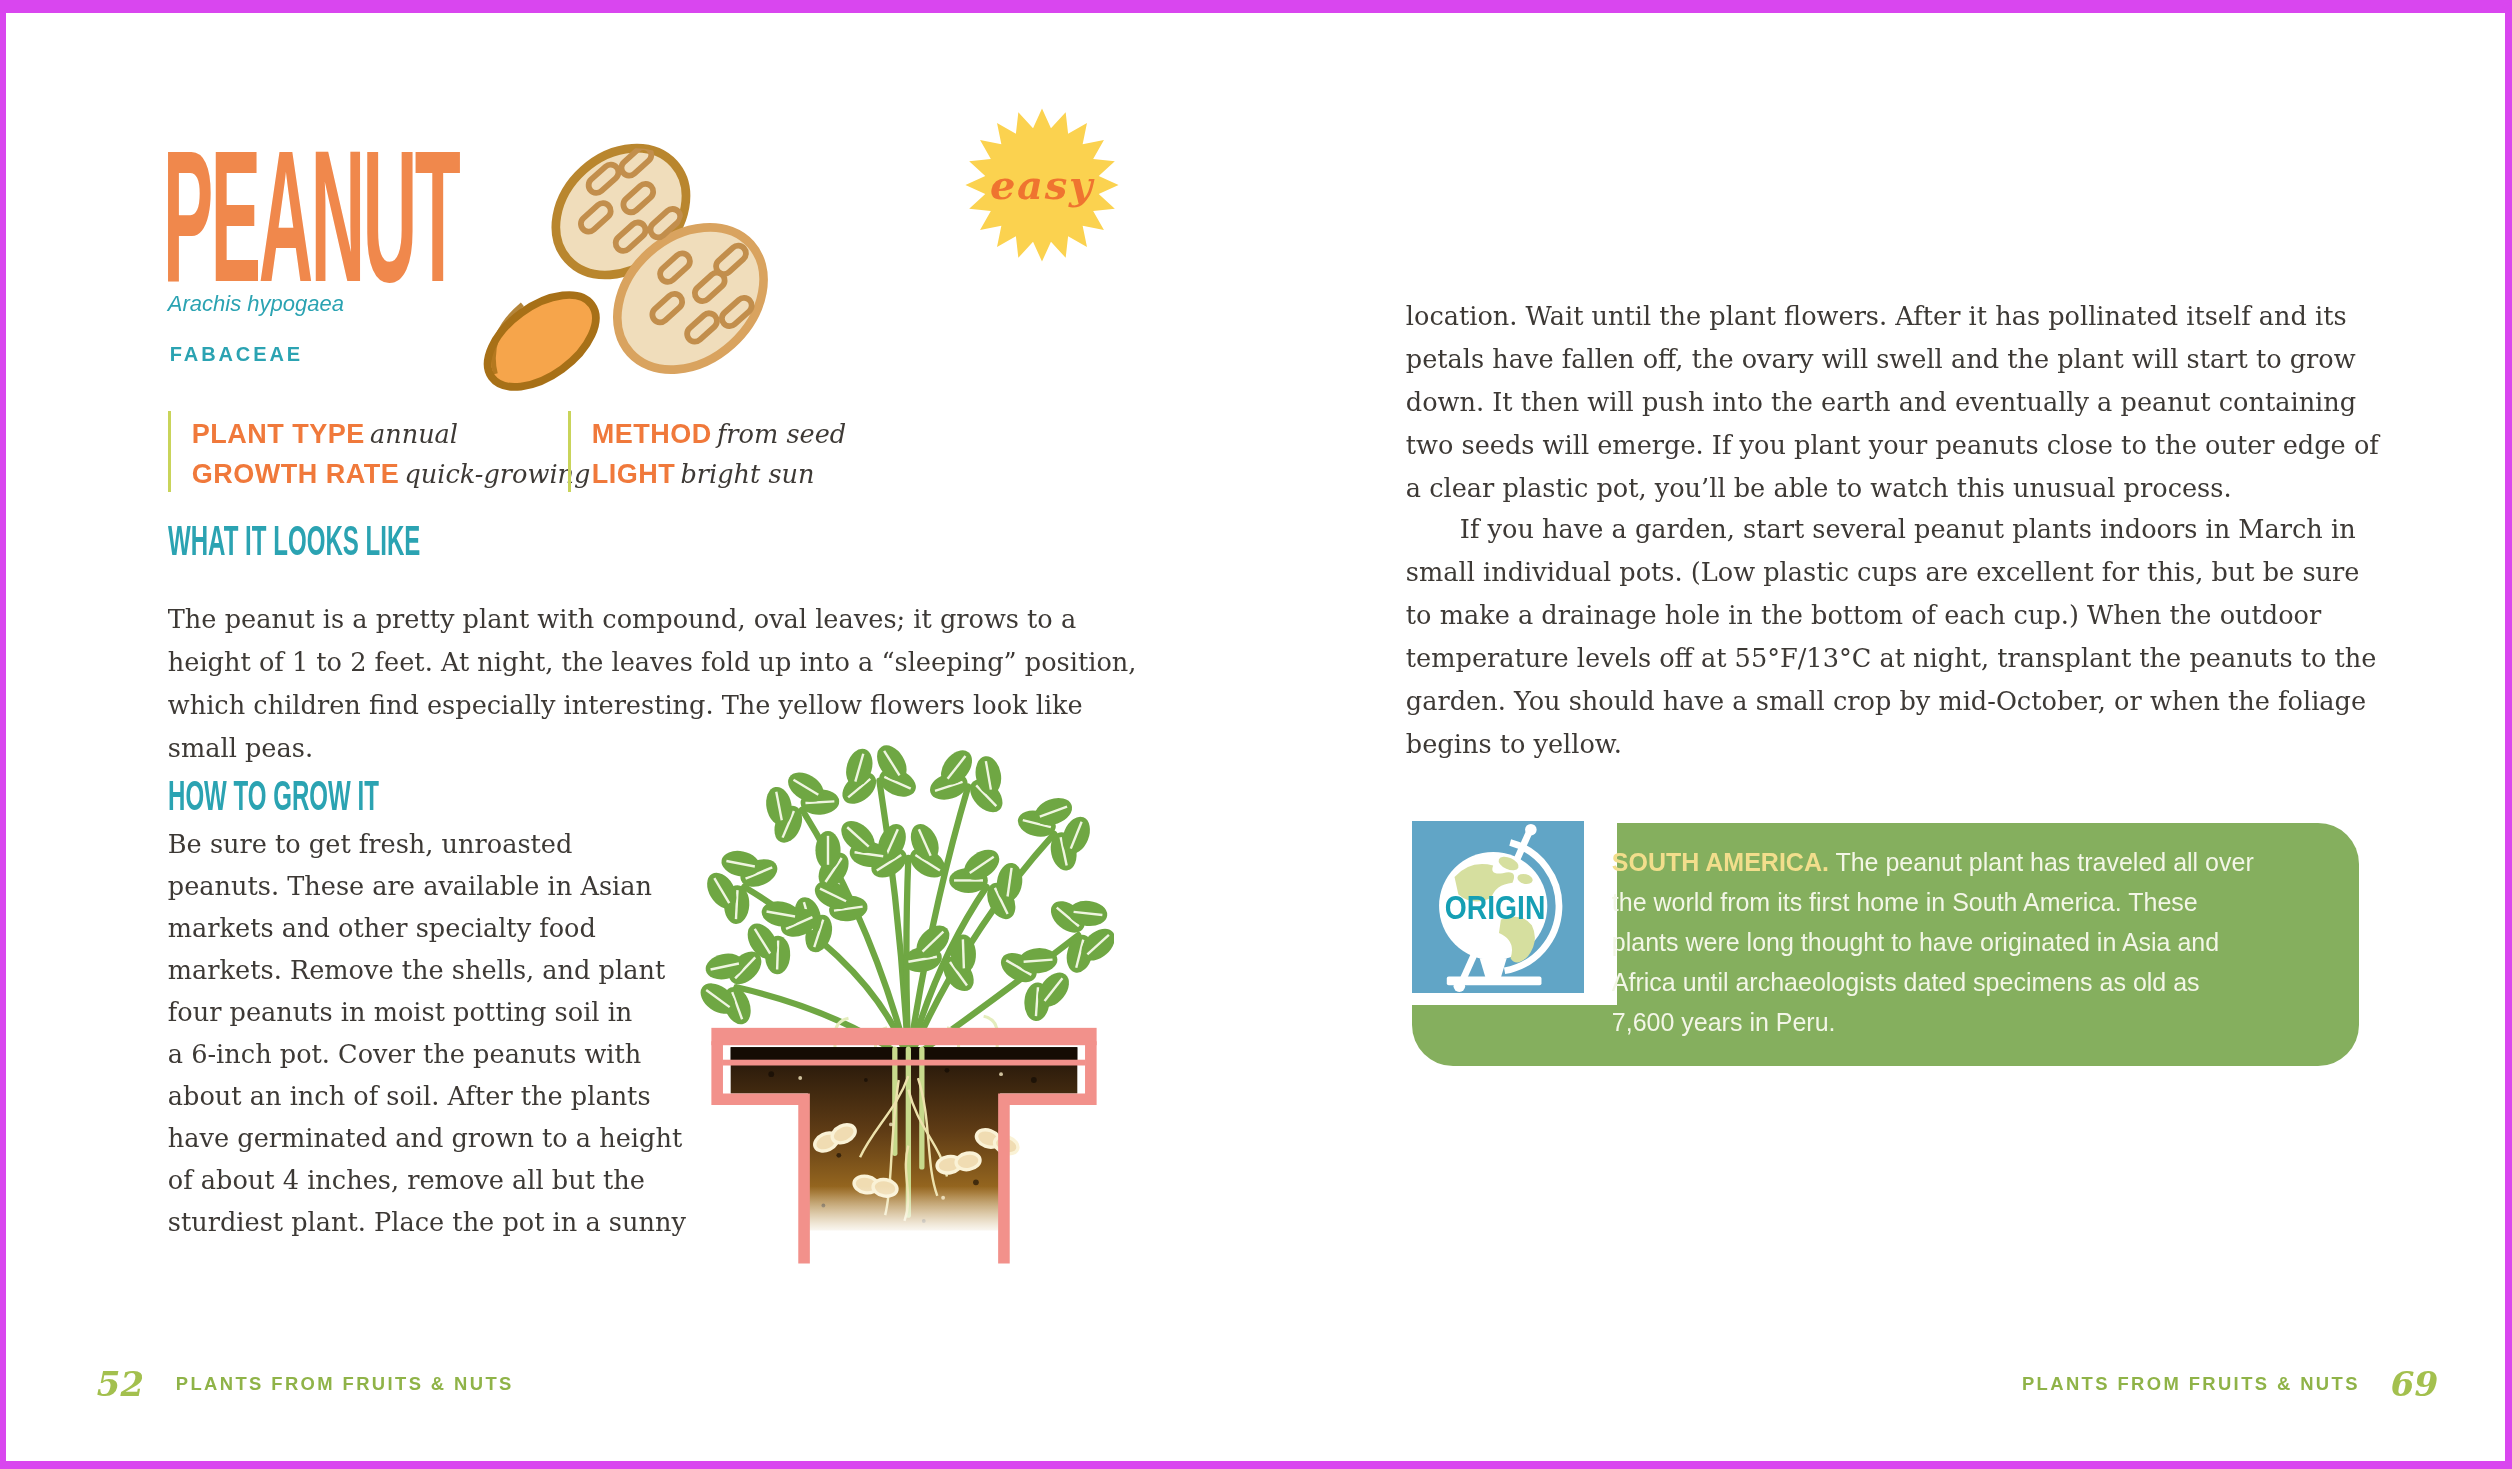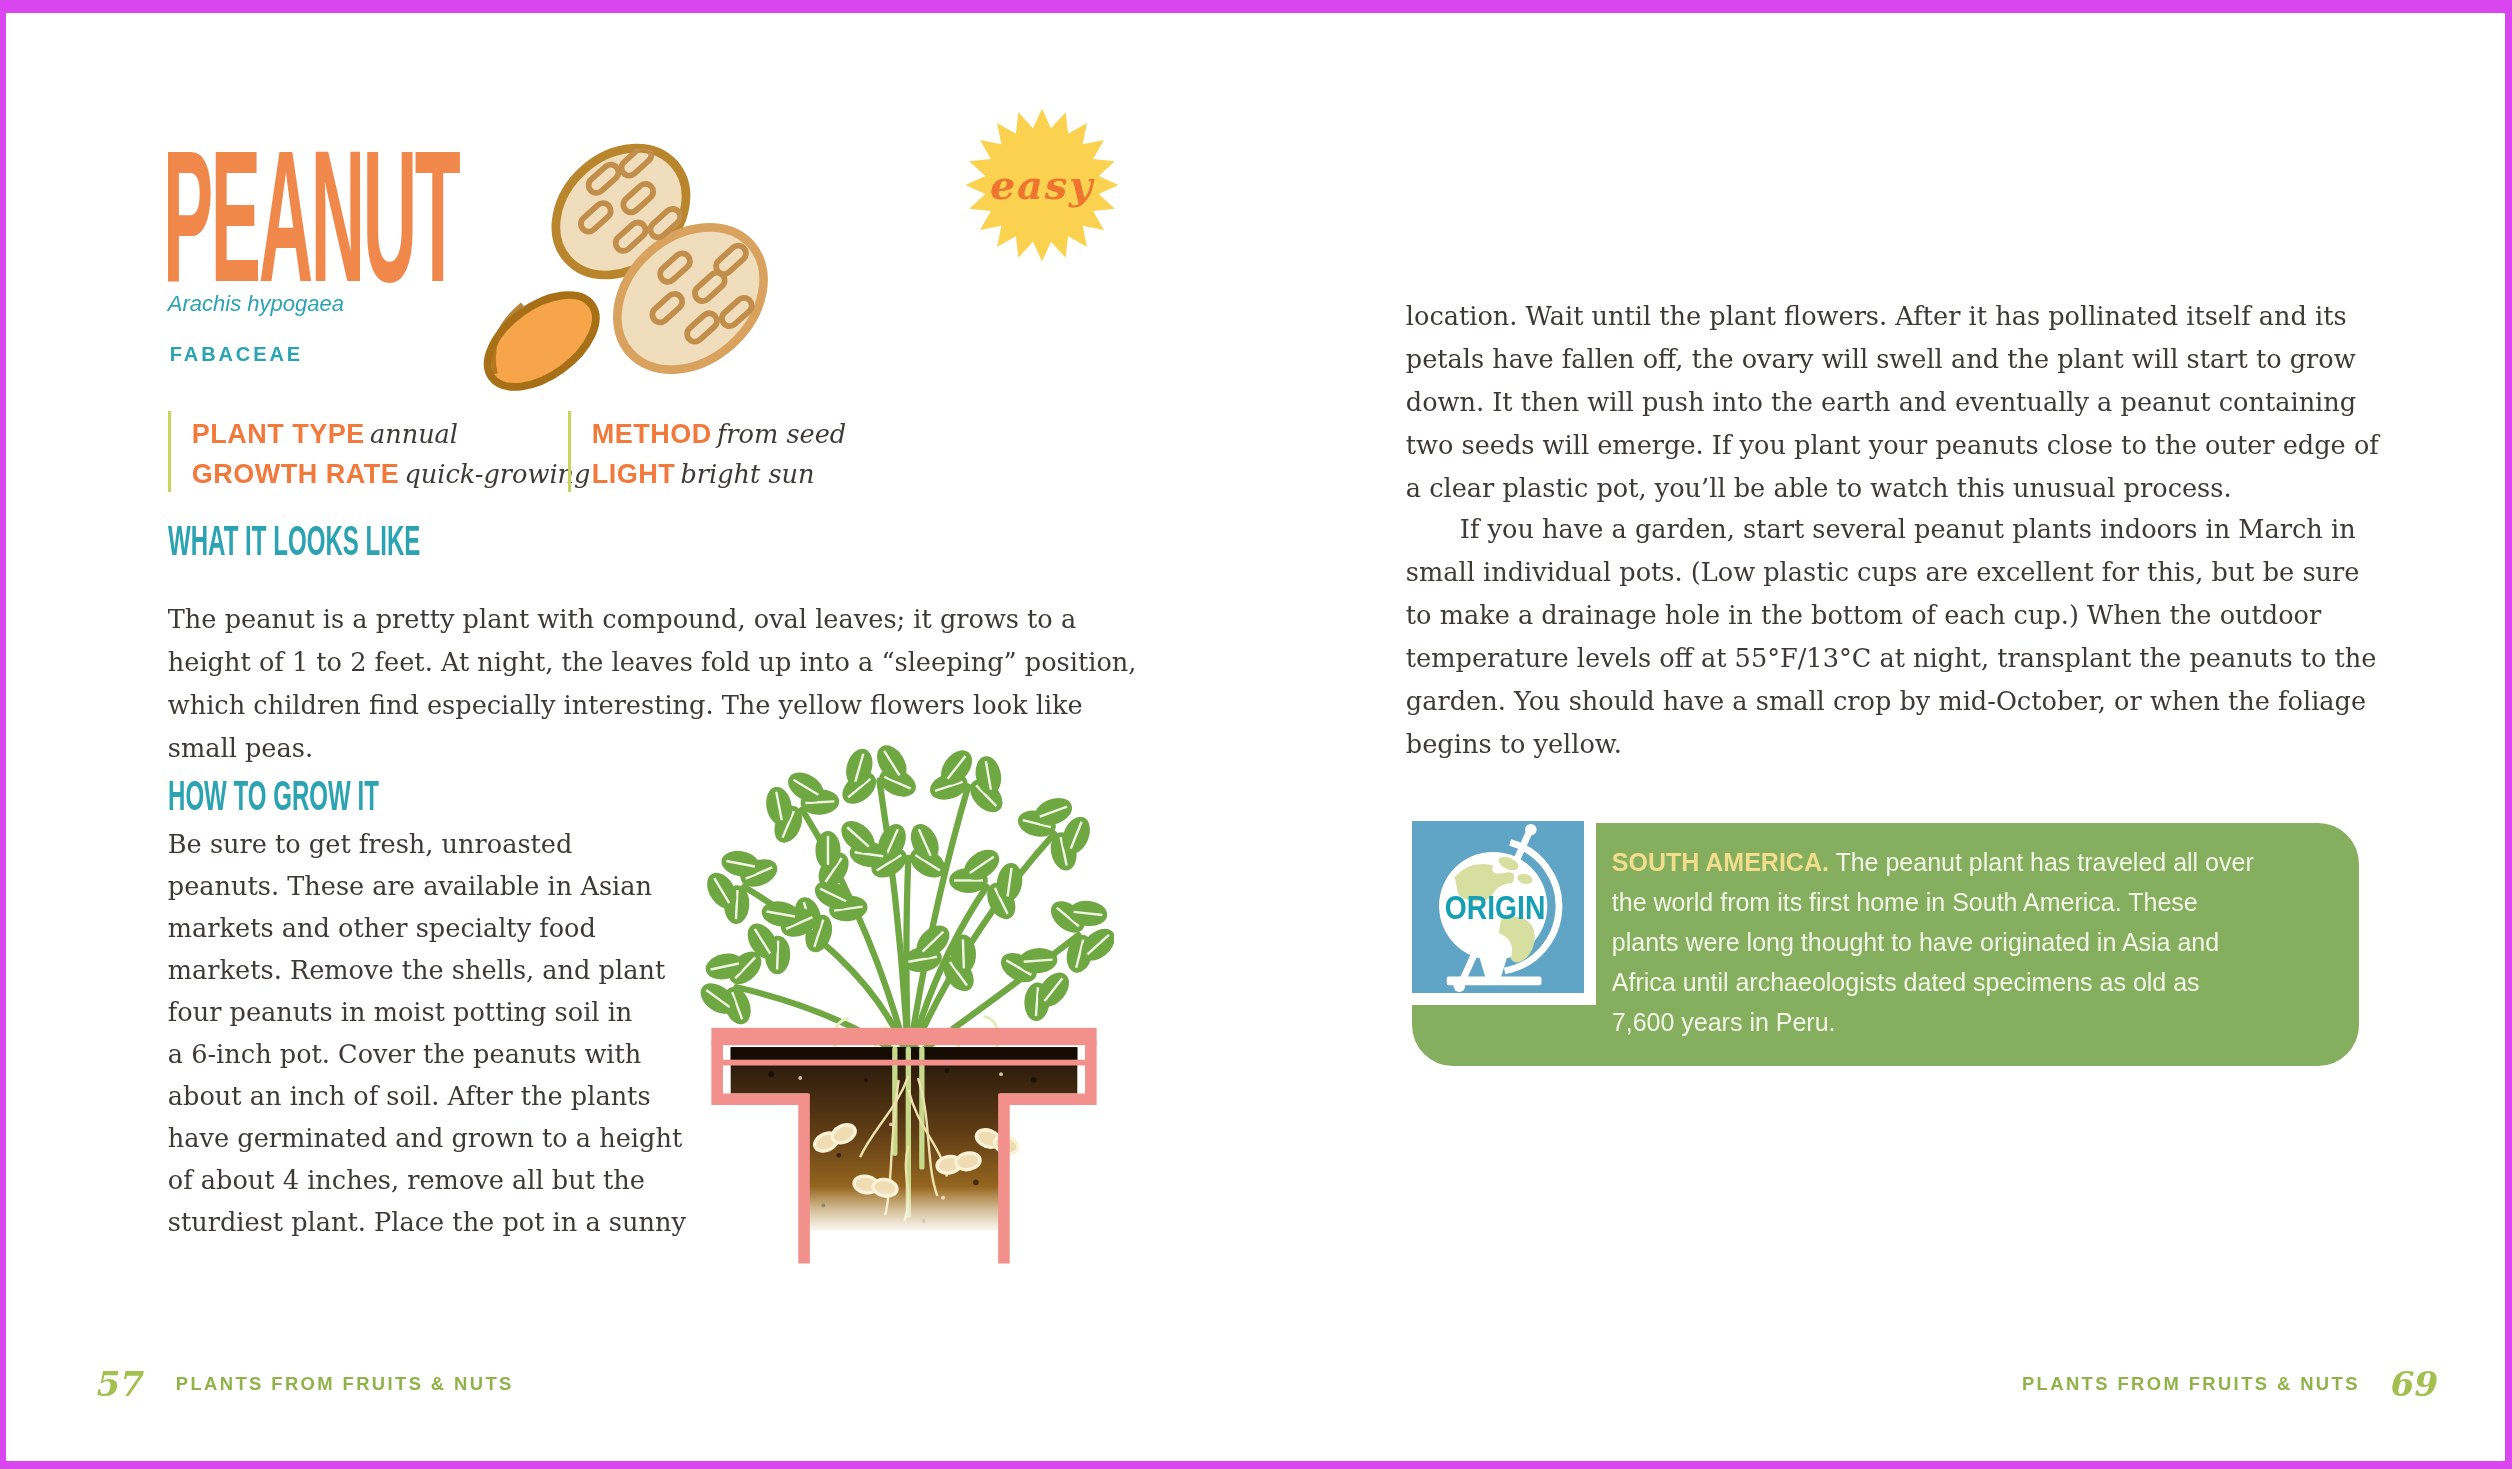--- a/index.html
+++ b/index.html
@@ -250,41 +250,41 @@
       <g>
         <rect x="18" y="298" width="399" height="18" fill="#f2918b"></rect>
         <rect x="30" y="331" width="375" height="6" fill="#f2918b"></rect>
         <g fill="none" stroke="#f2918b" stroke-width="12">
           <path d="M24 312 V372 H114 V542"></path>
           <path d="M411 312 V372 H321 V542"></path>
         </g>
       </g>
     </svg>
 
-    <div class="abs footer-num" style="left:91px;top:1351px;">57</div>
+    <div class="abs footer-num" style="left:91px;top:1351px;">52</div>
     <div class="abs footer-cap" style="left:170px;top:1360px;">PLANTS FROM FRUITS &amp; NUTS</div>
 
     <div class="abs" style="left:1400px;top:282px;">
       <div class="bodyline">location. Wait until the plant flowers. After it has pollinated itself and its</div>
       <div class="bodyline">petals have fallen off, the ovary will swell and the plant will start to grow</div>
       <div class="bodyline">down. It then will push into the earth and eventually a peanut containing</div>
       <div class="bodyline">two seeds will emerge. If you plant your peanuts close to the outer edge of</div>
       <div class="bodyline">a clear plastic pot, you’ll be able to watch this unusual process.</div>
     </div>
     <div class="abs" style="left:1400px;top:495px;">
       <div class="bodyline indent">If you have a garden, start several peanut plants indoors in March in</div>
       <div class="bodyline">small individual pots. (Low plastic cups are excellent for this, but be sure</div>
       <div class="bodyline">to make a drainage hole in the bottom of each cup.) When the outdoor</div>
       <div class="bodyline">temperature levels off at 55°F/13°C at night, transplant the peanuts to the</div>
       <div class="bodyline">garden. You should have a small crop by mid-October, or when the foliage</div>
       <div class="bodyline">begins to yellow.</div>
     </div>
 
     <div class="abs origin-box" style="left:1406px;top:810px;width:947px;height:243px;"></div>
-    <div class="abs origin-icon-wrap" style="left:1406px;top:808px;width:184px;height:184px;">
+    <div class="abs origin-icon-wrap" style="left:1406px;top:808px;width:205px;height:184px;">
       <svg width="172" height="172" viewBox="0 0 178 178">
         <rect width="178" height="178" fill="#61a5c6"></rect>
 
         <line x1="122" y1="10" x2="50" y2="170" stroke="#ffffff" stroke-width="7"></line>
         <circle cx="123" cy="9" r="6" fill="#ffffff"></circle>
         <circle cx="49" cy="171" r="6" fill="#ffffff"></circle>
 
         <path d="M101.6 22.3 A68 68 0 0 1 95.8 155" fill="none" stroke="#ffffff" stroke-width="7"></path>
 
         <circle cx="84" cy="88" r="56" fill="#ffffff"></circle>

